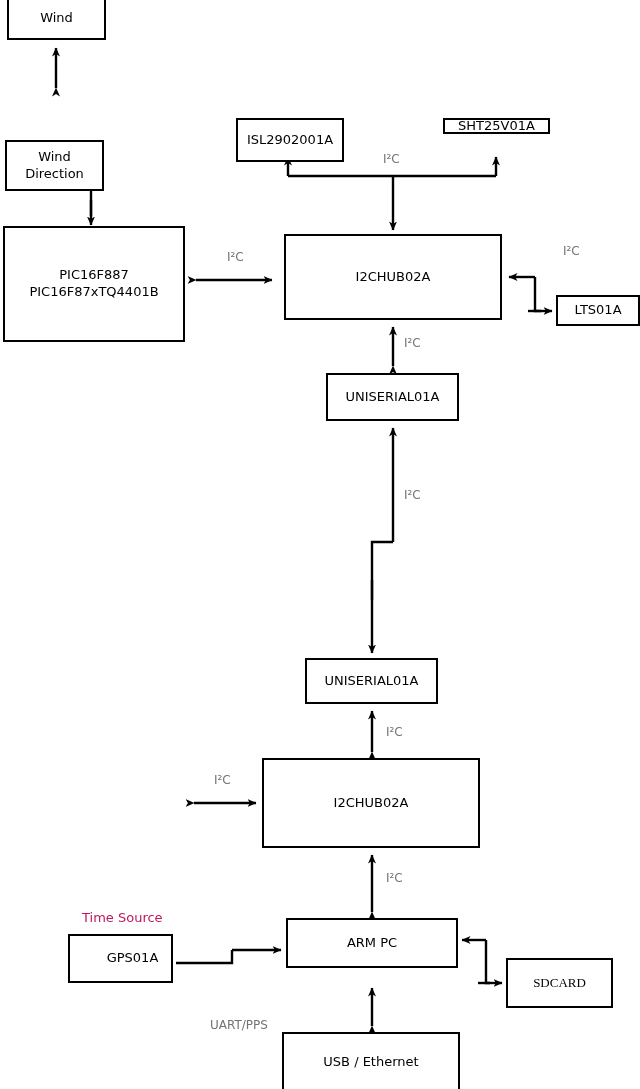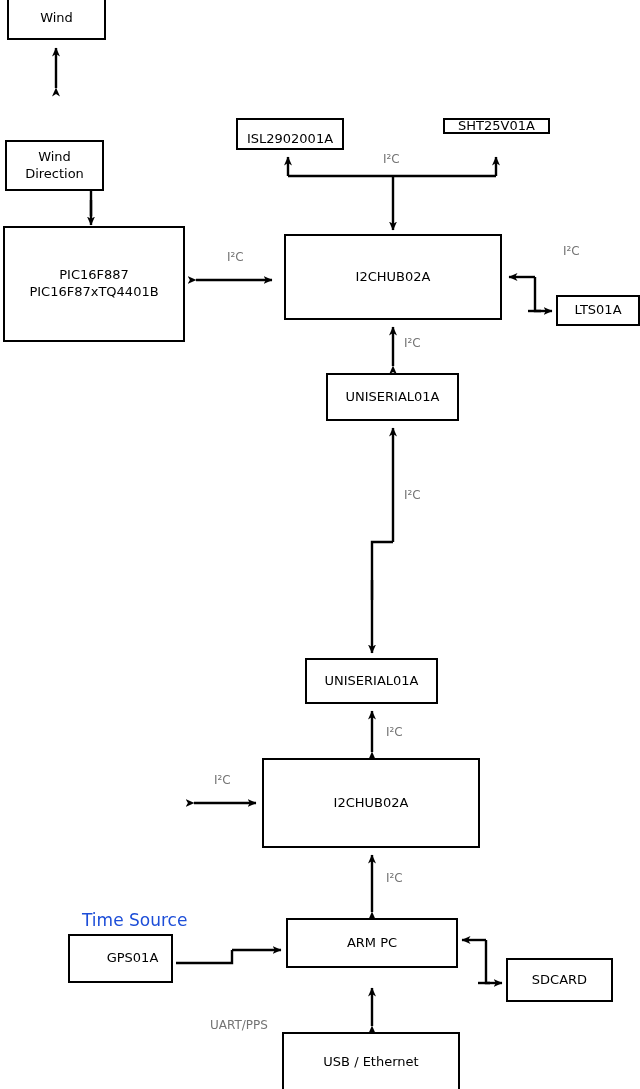--- a/index.html
+++ b/index.html
@@ -46,22 +46,22 @@
   .edge-label {
     position: absolute;
     color: #737373;
     font-size: 12px;
     white-space: nowrap;
     z-index: 3;
     background: transparent;
   }
   .free-label {
     position: absolute;
-    color: #1d4ed8;
-    font-size: 17px;
+    color: #be185d;
+    font-size: 13px;
     white-space: nowrap;
     z-index: 3;
   }
 </style>
 </head>
 <body>
 
 <div id="diagram-root">
 
   <svg id="wires" viewBox="0 0 640 1089" width="640" height="1089" xmlns="http://www.w3.org/2000/svg">
@@ -123,21 +123,21 @@
   <div class="node" style="left:5px; top:96px; width:99px; height:51px;margin-top:44px;">
     <span class="node-label">Wind
 Direction</span>
   </div>
 
   <div class="node" style="left:3px; top:226px; width:182px; height:116px;">
     <span class="node-label">PIC16F887
 PIC16F87xTQ4401B</span>
   </div>
 
-  <div class="node" style="left:236px; top:118px; width:108px; height:32px;align-items:flex-end;">
+  <div class="node" style="left:236px; top:118px; width:108px; height:44px;">
     <span class="node-label">ISL2902001A</span>
   </div>
 
   <div class="node" style="left:443px; top:118px; width:107px; height:16px;">
     <span class="node-label">SHT25V01A</span>
   </div>
 
   <div class="node" style="left:284px; top:234px; width:218px; height:86px;">
     <span class="node-label">I2CHUB02A</span>
   </div>
@@ -160,21 +160,21 @@
 
 
   <div class="node" style="left:68px; top:934px; width:105px; height:49px;padding-left:24px;">
     <span class="node-label">GPS01A</span>
   </div>
 
   <div class="node" style="left:286px; top:918px; width:172px; height:50px;">
     <span class="node-label">ARM PC</span>
   </div>
 
-  <div class="node" style="left:506px; top:958px; width:107px; height:44px;">
+  <div class="node" style="left:506px; top:958px; width:107px; height:50px;font-family:Liberation Serif, serif;">
     <span class="node-label">SDCARD</span>
   </div>
 
   <div class="node" style="left:282px; top:1032px; width:178px; height:60px;">
     <span class="node-label">USB / Ethernet</span>
   </div>
 
   <div class="edge-label" style="left:383px; top:152px;">I²C</div>
 
   <div class="edge-label" style="left:227px; top:250px;">I²C</div>

